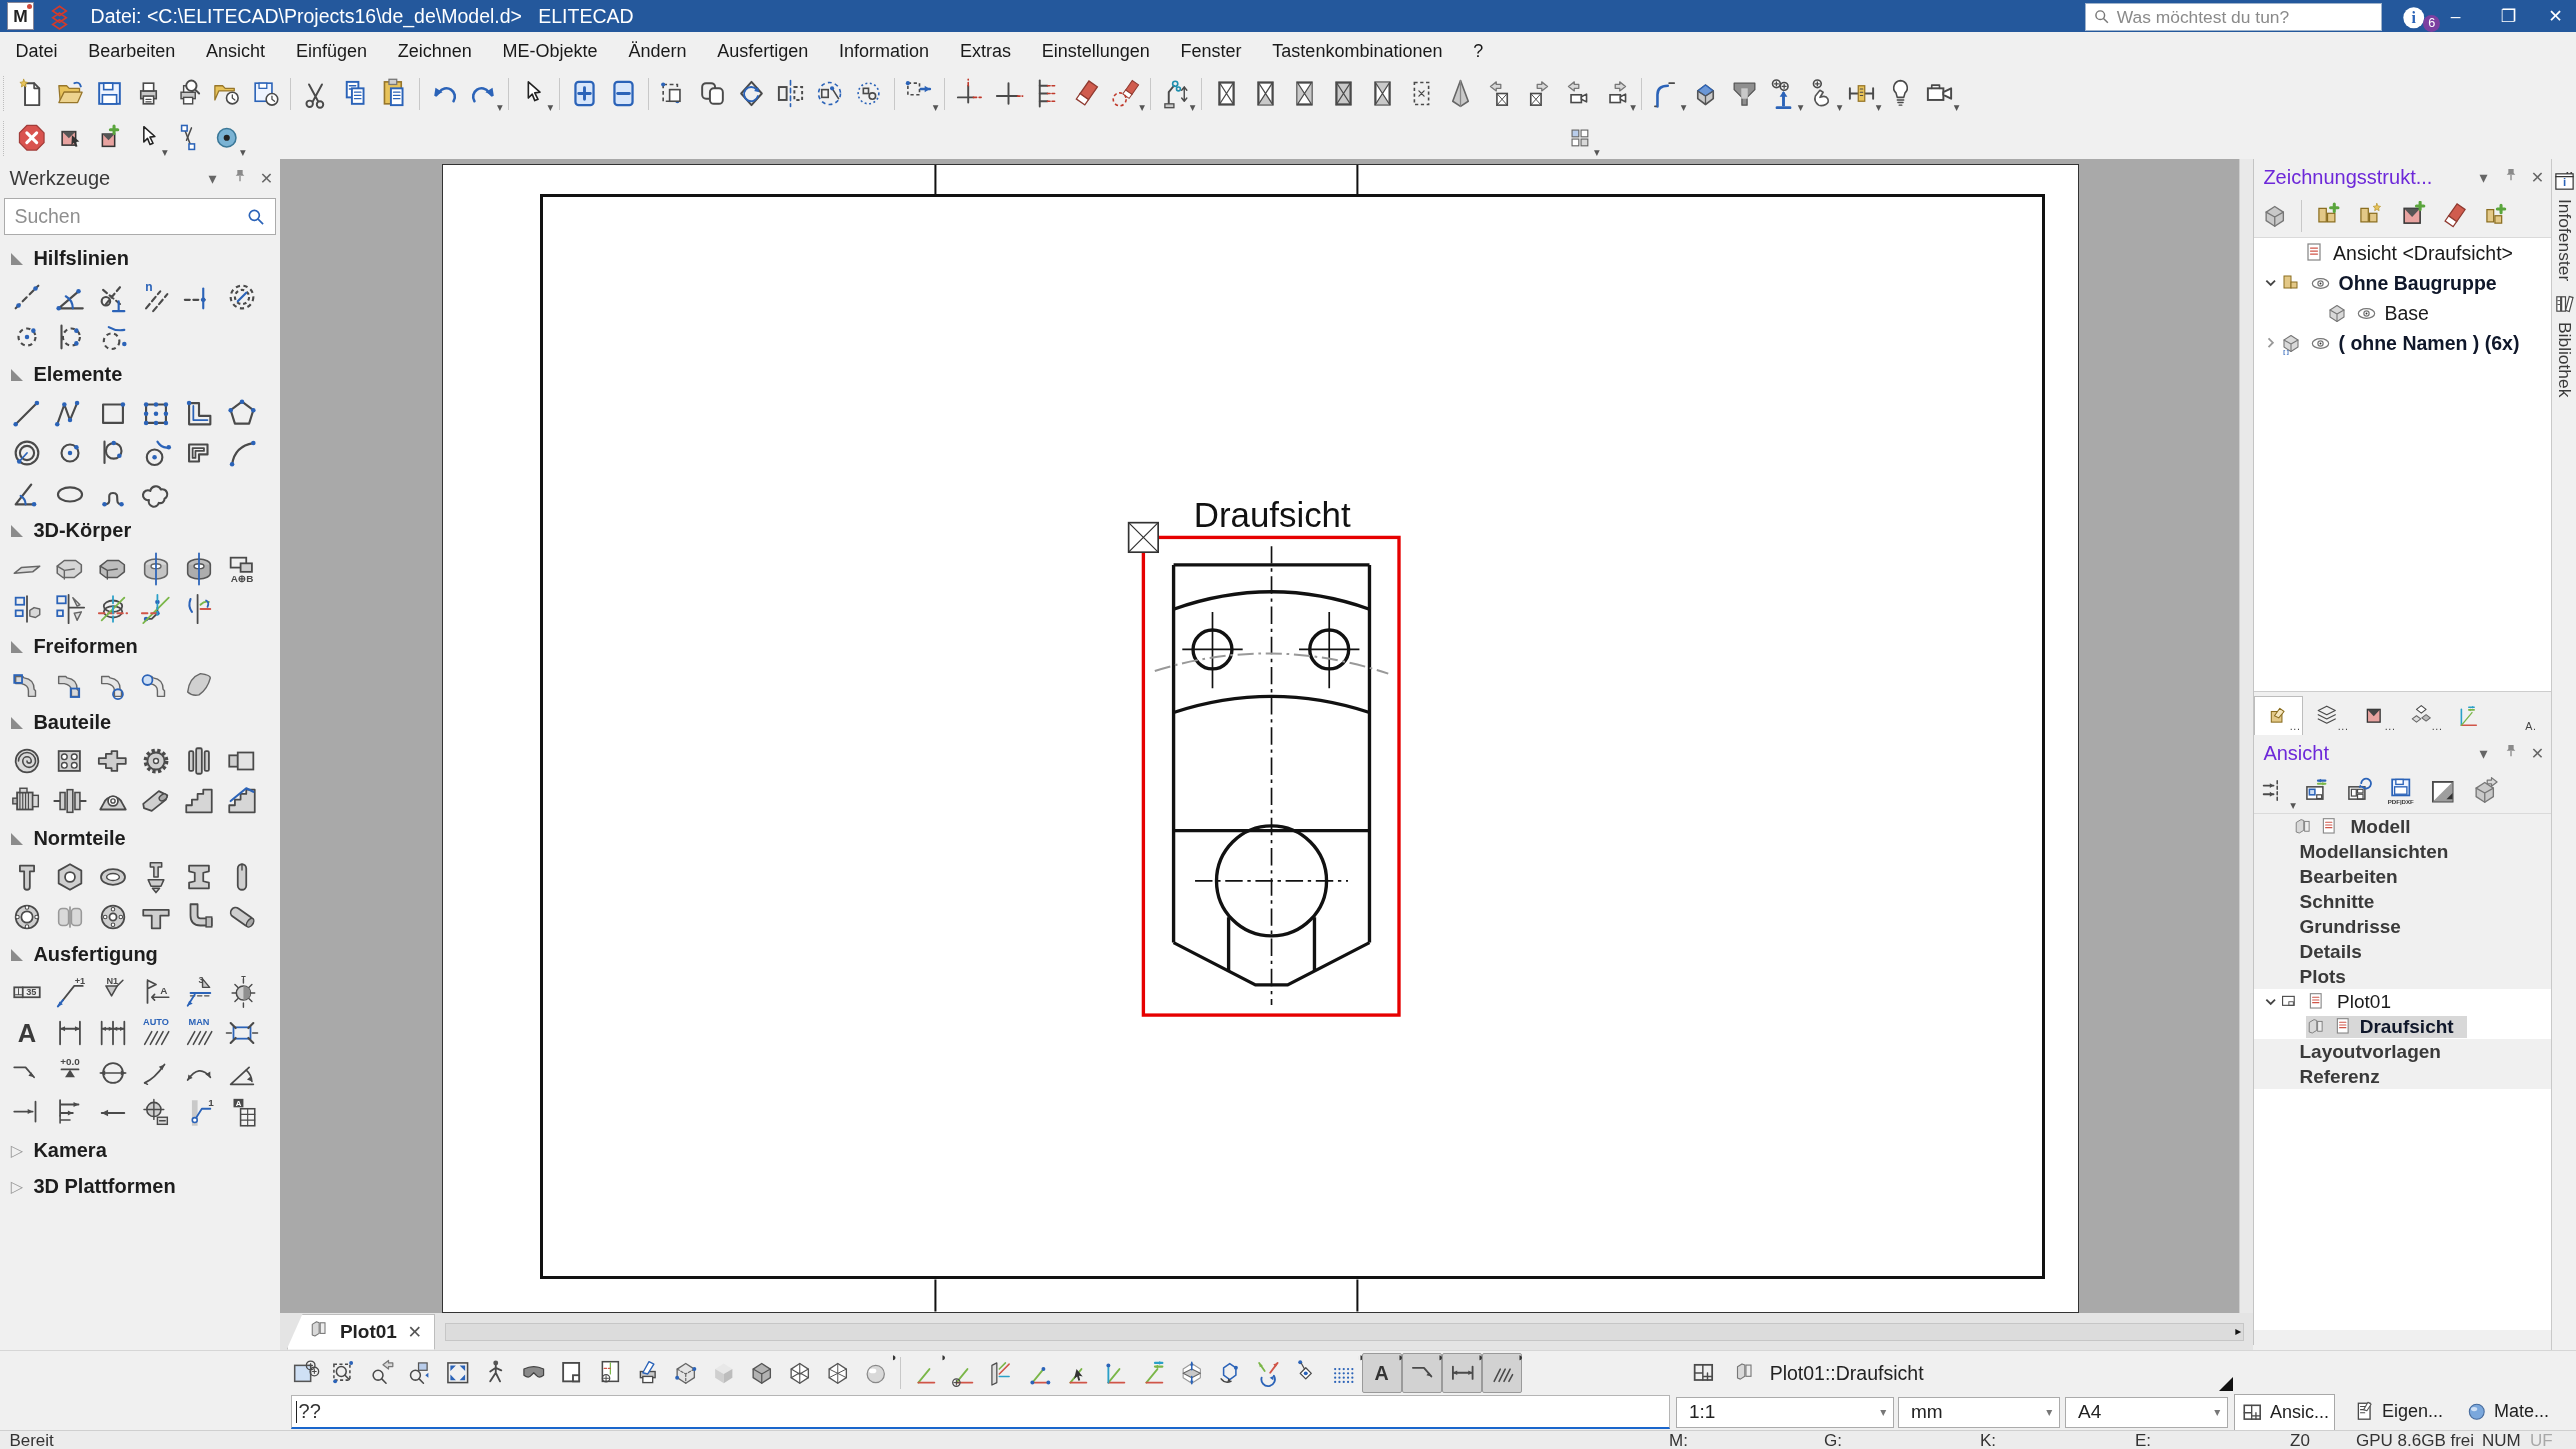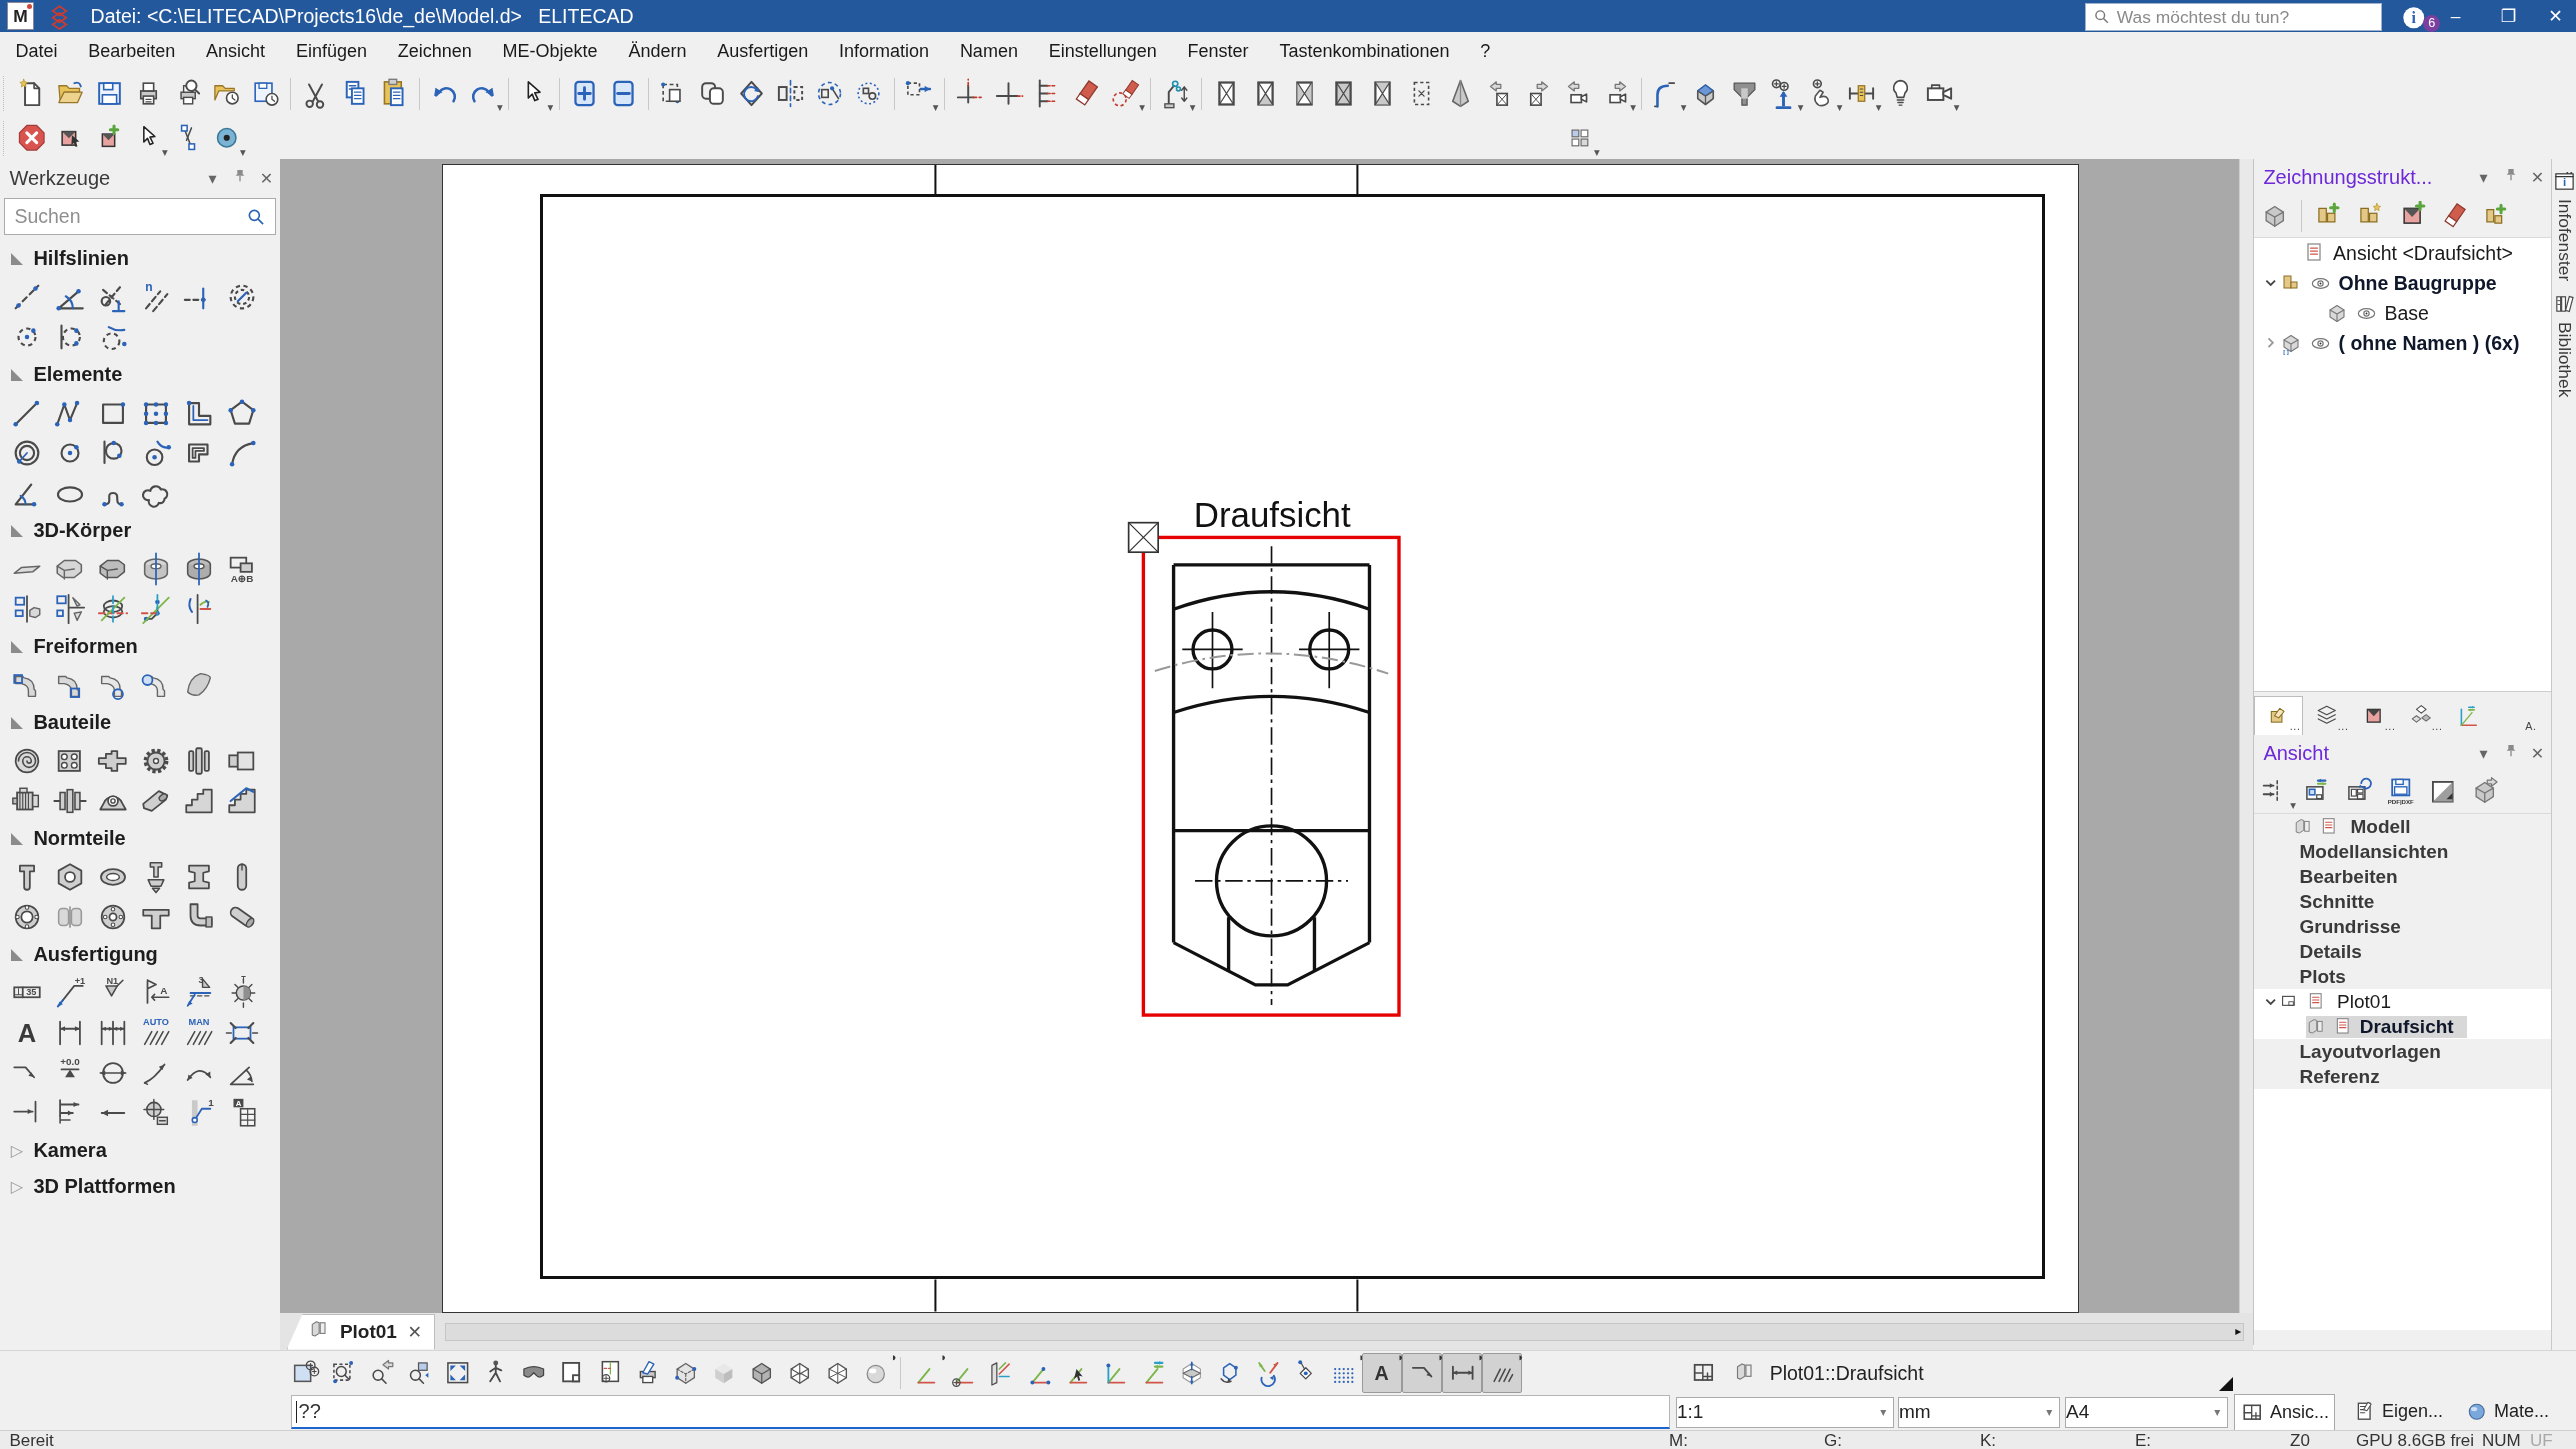--- a/index.html
+++ b/index.html
@@ -84,21 +84,21 @@
   .bb-btn .mk{position:absolute;right:-1.3px;top:-2.7px;font-size:11.4px;color:#333;}
   #bb-context{display:flex;align-items:center;margin-left:168px;}
   #bb-context .lb{font-size:19.5px;color:#222;margin-left:9.4px;}
   #resize-tri{position:absolute;left:2219px;top:1377px;width:0;height:0;border-left:14.8px solid transparent;border-bottom:14.8px solid #111;}
   
   #input-row{left:0;top:1394px;width:2576px;height:36px;background:#f0f0f0;display:flex;align-items:center;}
   #cmd-input{position:absolute;left:291px;top:1.3px;width:1377px;height:31px;background:#fff;border:0.7px solid #b5b5b5;border-bottom:2px solid #1a66cc;display:flex;align-items:center;font-size:20px;color:#333;}
   #cmd-input .cur{width:1.3px;height:21.5px;background:#222;margin-left:4px;}
   #cmd-input .v{margin-left:1.3px;}
   .sel-box{position:absolute;top:2.7px;height:29.5px;background:#fff;border:0.7px solid #ababab;display:flex;align-items:center;font-size:19px;color:#222;}
-  .sel-box .v{margin-left:0;flex:1;}
+  .sel-box .v{margin-left:12px;flex:1;}
   .sel-box .da{margin-right:6.7px;color:#777;font-size:12px;}
   .br-btn{position:absolute;top:0px;height:35px;display:flex;align-items:center;font-size:18px;color:#222;}
   .br-btn.raised{background:#fff;border:0.7px solid #a8a8a8;}
   .br-btn .lb{margin:0 5.4px 0 4px;}
   
   #statusbar{left:0;top:1430px;width:2576px;height:19px;background:#ececec;border-top:0.7px solid #cfcfcf;font-size:17px;color:#333;padding-left:32px;}
   #statusbar span{position:absolute;top:0px;}
 </style>
 </head>
 <body>
@@ -136,21 +136,21 @@
   <div class="abs" id="menubar">
       <div class="menu-item">Datei</div>
       <div class="menu-item">Bearbeiten</div>
       <div class="menu-item">Ansicht</div>
       <div class="menu-item">Einfügen</div>
       <div class="menu-item">Zeichnen</div>
       <div class="menu-item">ME-Objekte</div>
       <div class="menu-item">Ändern</div>
       <div class="menu-item">Ausfertigen</div>
       <div class="menu-item">Information</div>
-      <div class="menu-item">Namen</div>
+      <div class="menu-item">Extras</div>
       <div class="menu-item">Einstellungen</div>
       <div class="menu-item">Fenster</div>
       <div class="menu-item">Tastenkombinationen</div>
       <div class="menu-item">?</div>
     </div>
 
   <div class="abs" id="toolbar1">
       <div class="tb-grip"></div>
       <div class="tb-btn">
         <svg viewBox="0 0 48 48" width="31" height="31">

